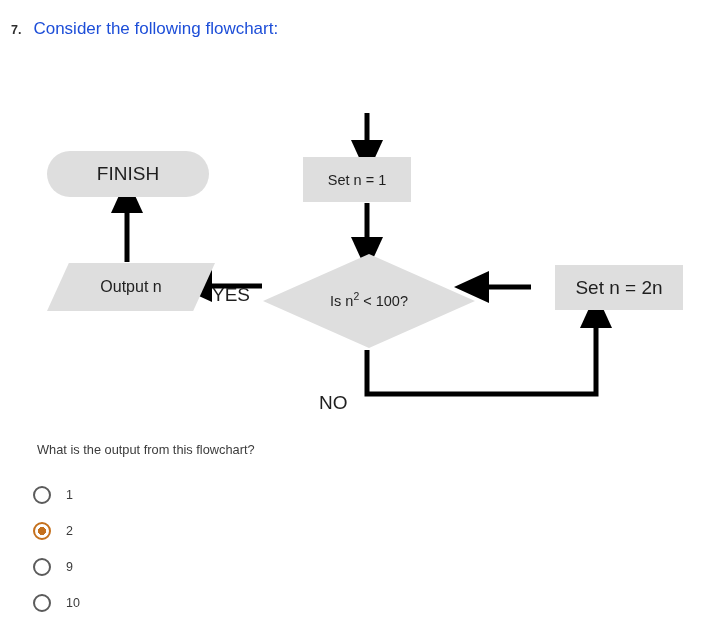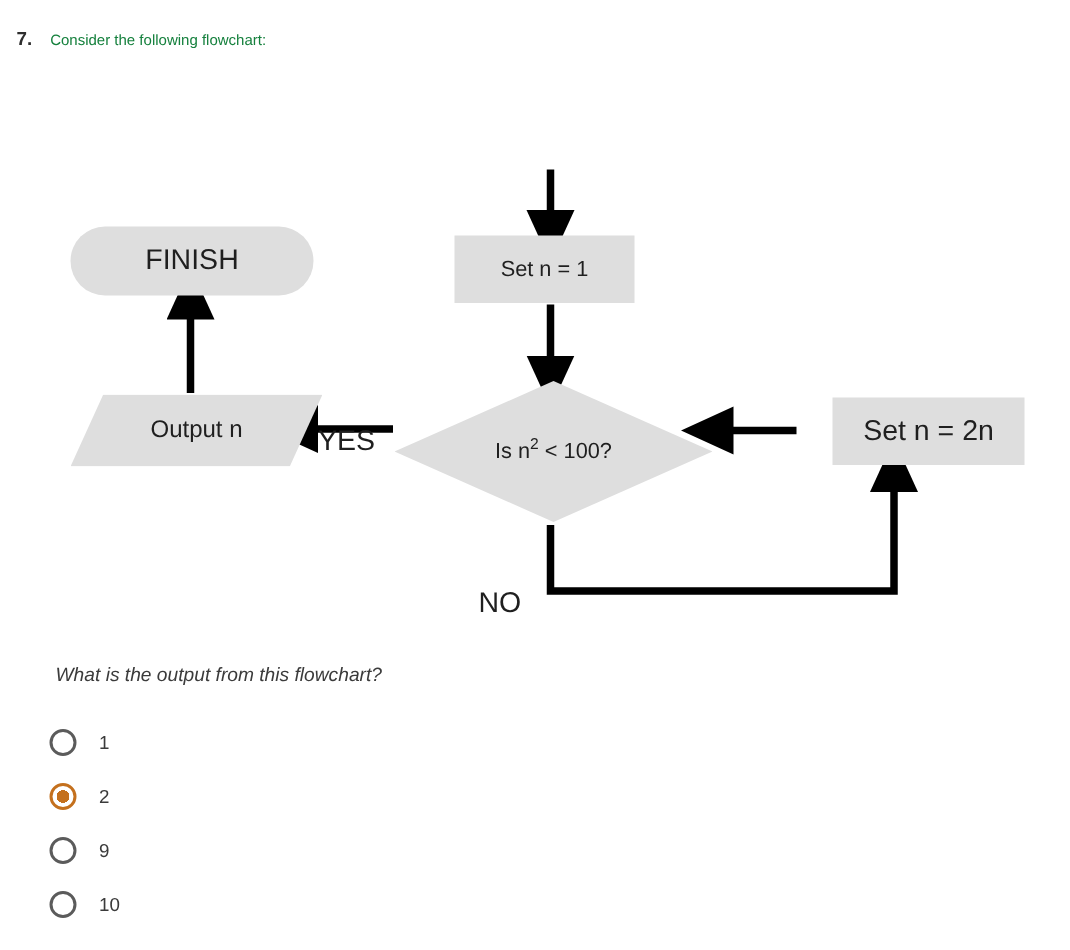--- a/index.html
+++ b/index.html
@@ -25,22 +25,22 @@
     align-items: baseline;
     white-space: nowrap;
   }
   #question-number {
     font-size: 12.5px;
     font-weight: bold;
     color: #2e2e2e;
     margin-right: 12px;
   }
   #question-prompt {
-    font-size: 10px;
-    color: #15803d;
+    font-size: 17px;
+    color: #1d4ed8;
   }
 
   
   #flowchart {
     position: absolute;
     left: 0;
     top: 0;
     width: 713px;
     height: 430px;
   }
@@ -78,21 +78,21 @@
     width: 162px;
     height: 46px;
     border-radius: 23px;
     font-size: 19px;
   }
 
   
   #node-set-n-1 {
     left: 303px;
     top: 157px;
-    width: 120px;
+    width: 108px;
     height: 45px;
     font-size: 14.5px;
   }
   #node-set-n-2n {
     left: 531px;
     top: 265px;
     width: 128px;
     height: 45px;
     font-size: 19px;
     margin-left: 24px;
@@ -158,21 +158,20 @@
   #label-yes { left: 212px; top: 256px; }
   #label-no  { left: 319px; top: 364px; }
 
   
   #answer-question {
     position: absolute;
     left: 37px;
     top: 442px;
     font-size: 12.8px;
     color: #3b3b3b;
-    font-style: italic;
   }
   #options-list {
     position: absolute;
     left: 33px;
     top: 477px;
     width: 300px;
   }
   .option-row {
     display: flex;
     align-items: center;

